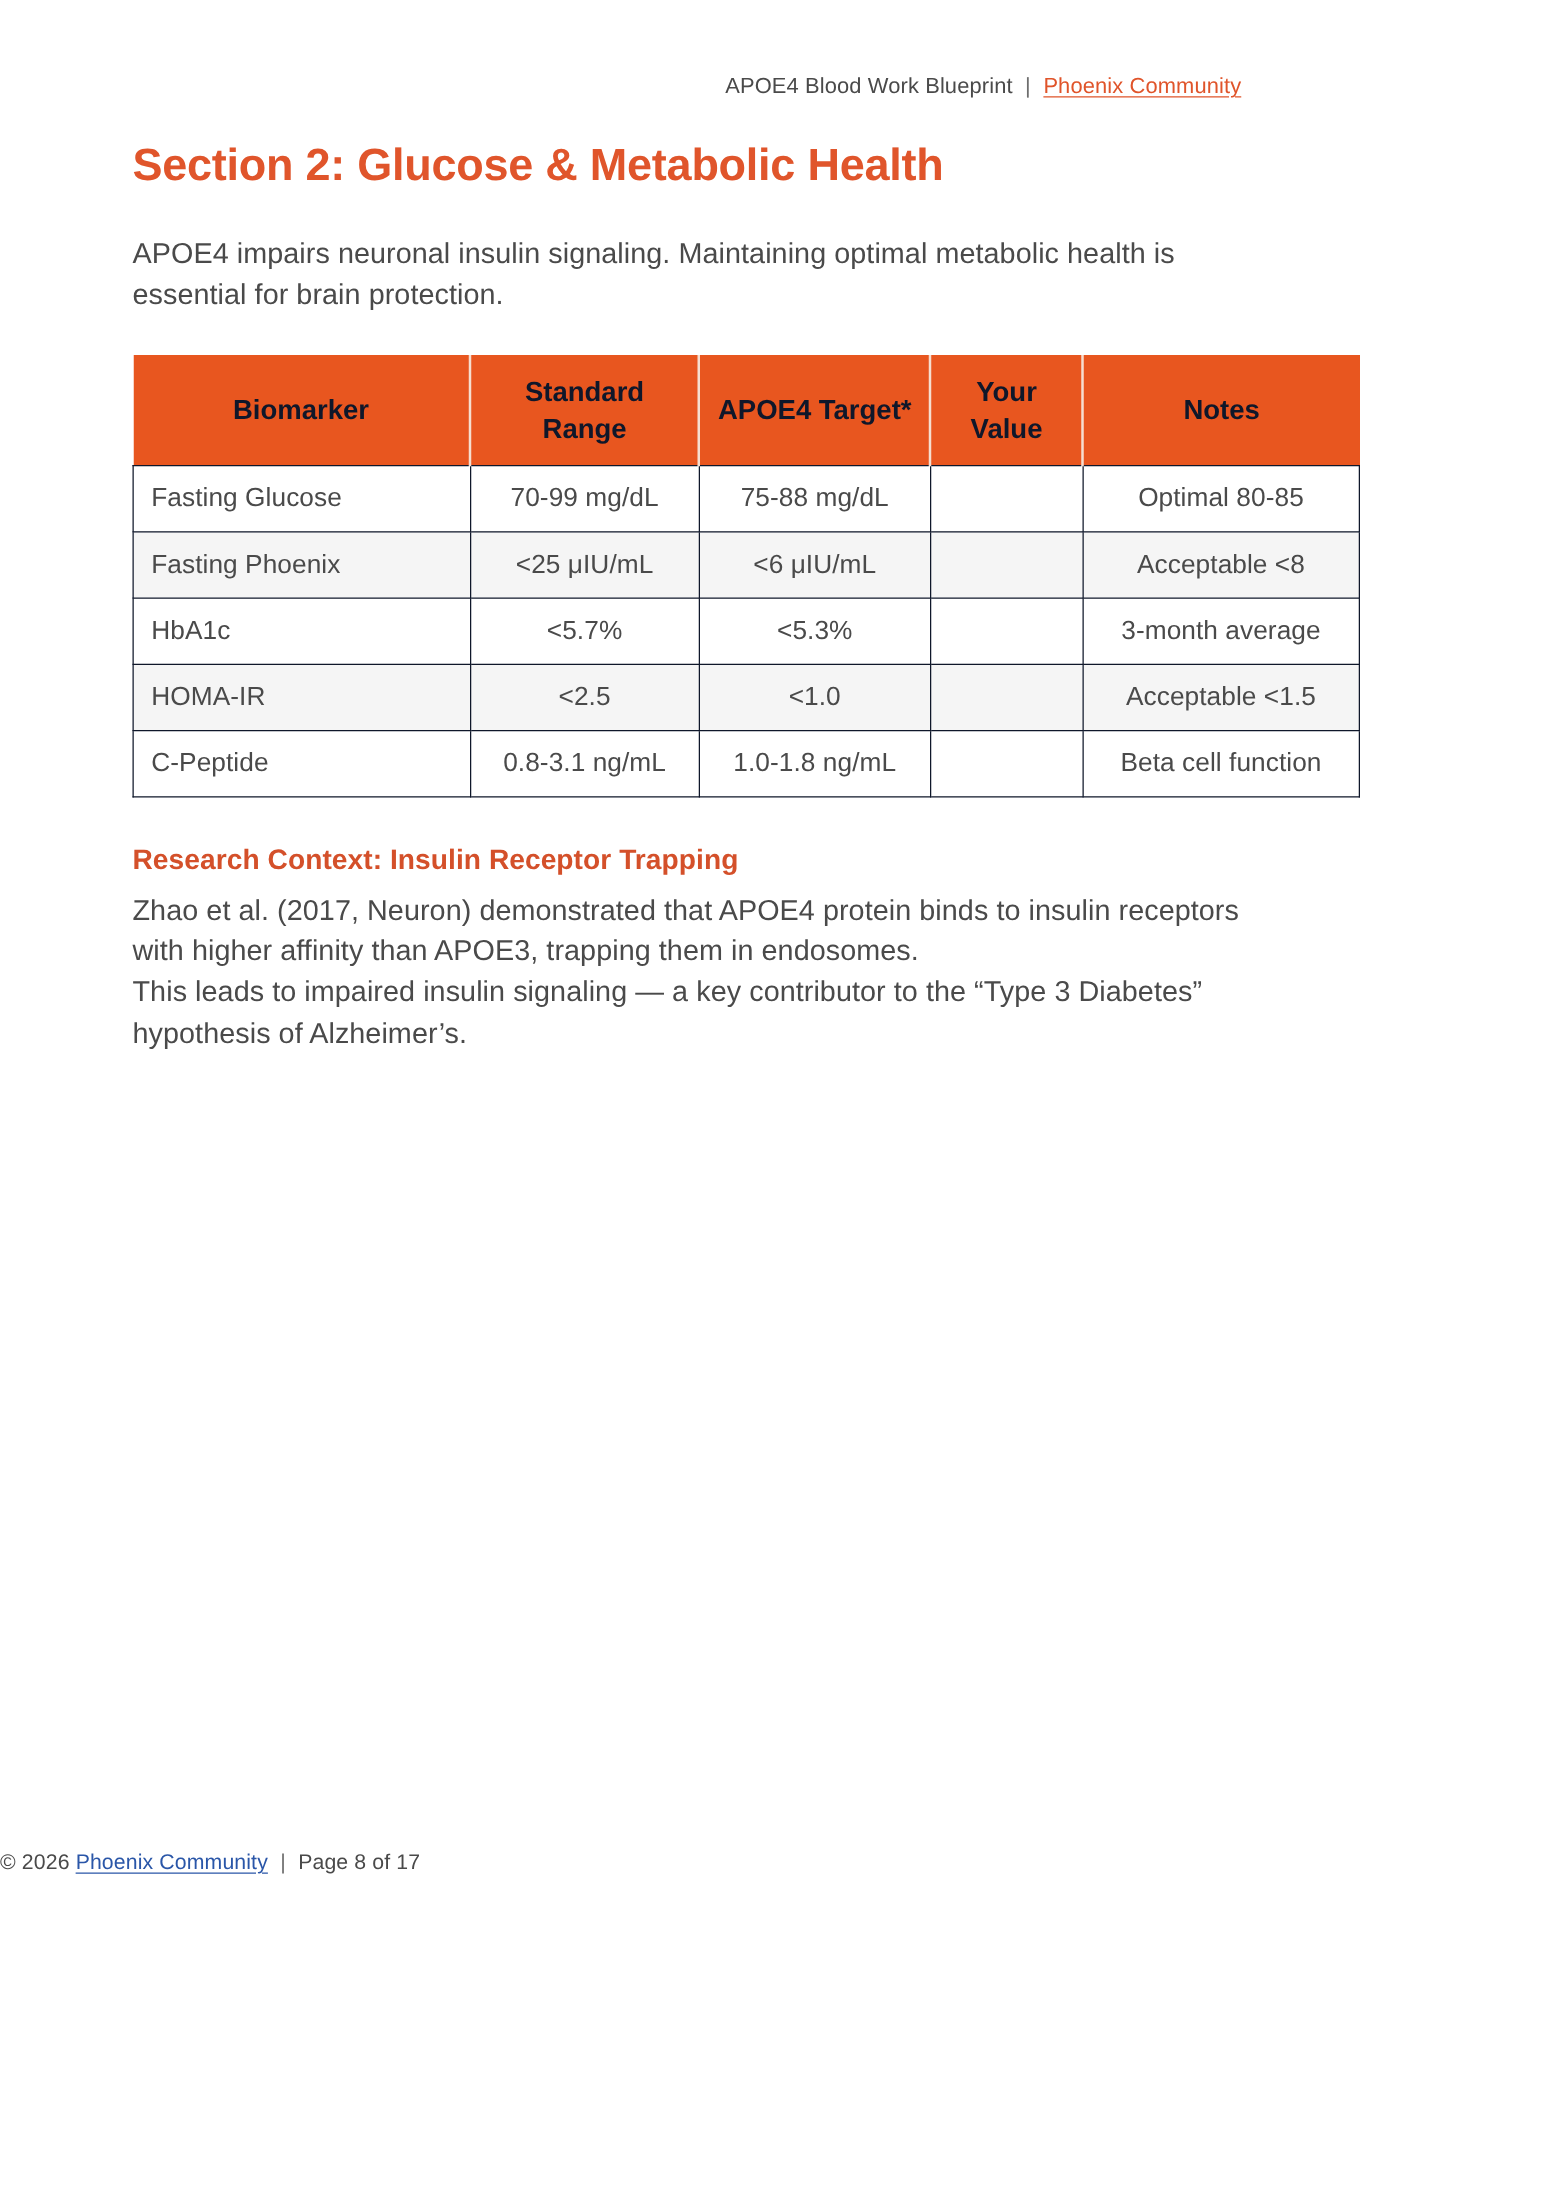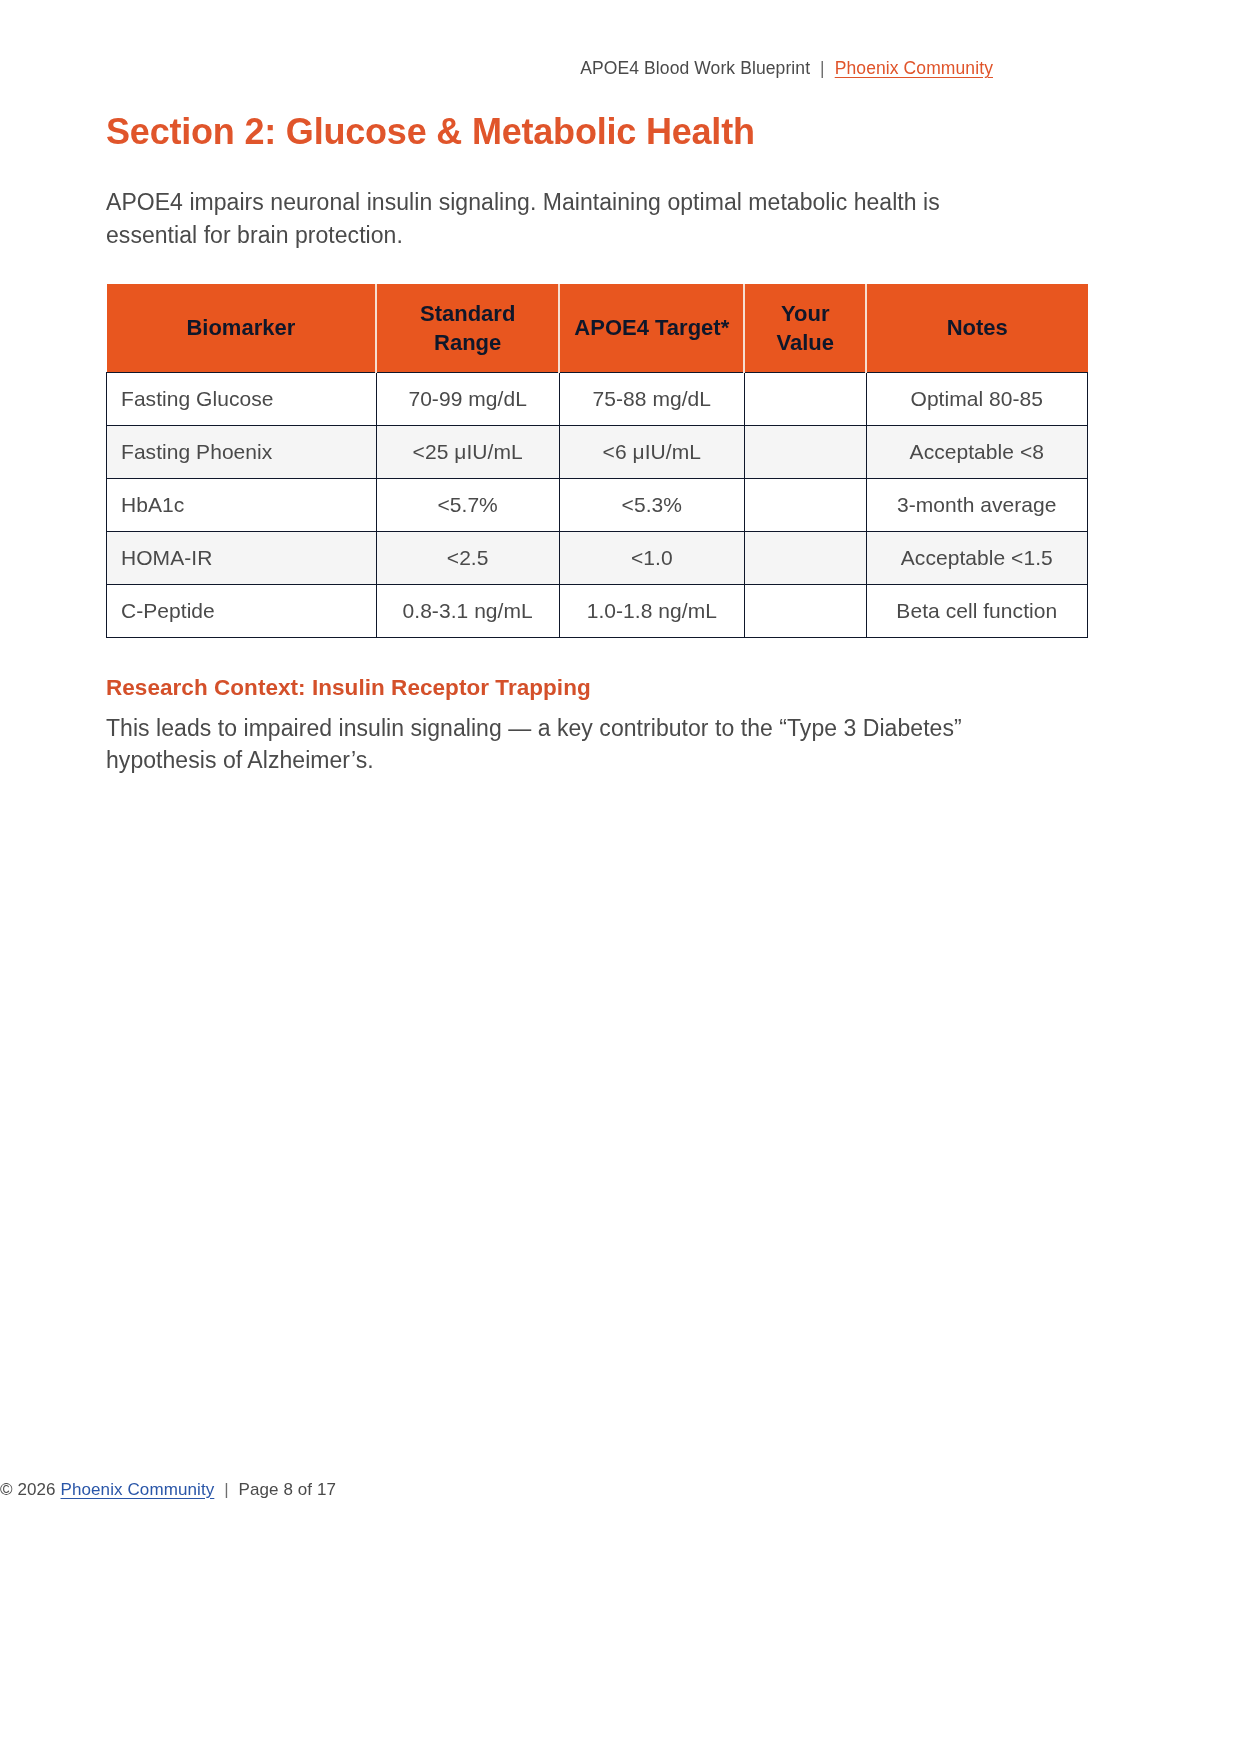--- a/index.html
+++ b/index.html
@@ -203,20 +203,21 @@
         <td class="c-target">1.0-1.8 ng/mL</td>
         <td class="c-your"></td>
         <td class="c-notes">Beta cell function</td>
       </tr>
     </tbody>
   </table>
 
   <h2 class="research-heading">Research Context: Insulin Receptor Trapping</h2>
 
   <div class="research-body">
+    <span class="para-line">Zhao et al. (2017, Neuron) demonstrated that APOE4 protein binds to insulin receptors with higher affinity than APOE3, trapping them in endosomes.</span>
     <span class="para-line">This leads to impaired insulin signaling — a key contributor to the “Type 3 Diabetes” hypothesis of Alzheimer’s.</span>
   </div>
 
   <div class="doc-footer">
     <span>© 2026</span>
     <a class="footer-link" href="#">Phoenix Community</a>
     <span class="sep">|</span>
     <span>Page 8 of 17</span>
   </div>
 

